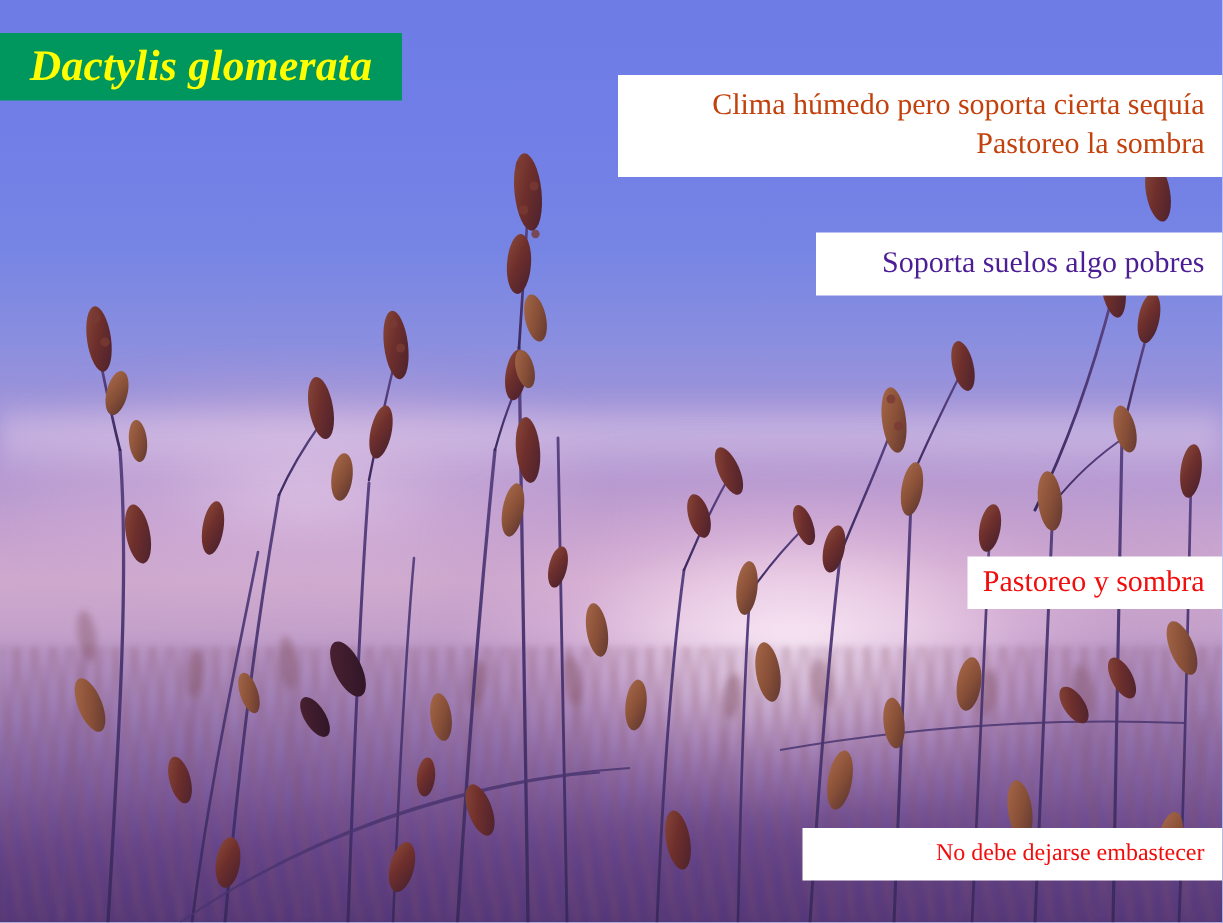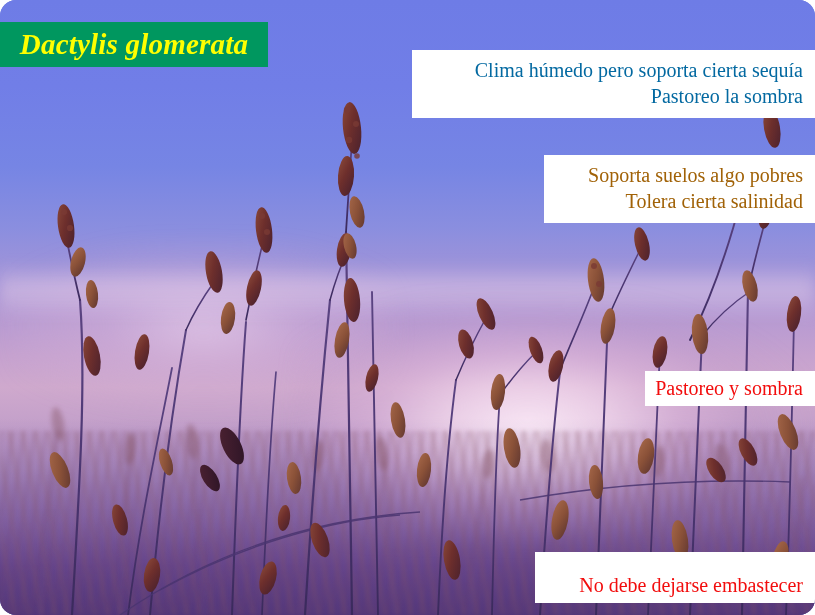--- a/index.html
+++ b/index.html
@@ -10,21 +10,20 @@
   body {
     font-family: "Liberation Serif", serif;
   }
 
   #slide {
     position: relative;
     width: 815px;
     height: 615px;
     overflow: hidden;
     background: #6f7ce0;
-    border-radius: 16px;
   }
 
   
   .photo {
     position: absolute;
     inset: 0;
     overflow: hidden;
   }
 
   
@@ -151,52 +150,52 @@
     font-family: "Liberation Serif", serif;
     box-sizing: border-box;
   }
   .callout .line { white-space: nowrap; display: block; }
 
   #callout-climate {
     left: 412px;
     top: 50px;
     width: 403px;
     padding: 7px 12px 9px 10px;
-    color: #0369a1;
+    color: #c2410c;
     font-size: 20px;
     line-height: 26px;
   }
 
   #callout-soil {
     left: 544px;
     top: 155px;
     width: 271px;
     padding: 7px 12px 9px 10px;
-    color: #a16207;
+    color: #4c1d95;
     font-size: 20px;
     line-height: 26px;
   }
 
   #callout-grazing {
     left: 645px;
     top: 371px;
     width: 170px;
     padding: 5px 12px 6px 10px;
     color: #f20d0d;
     font-size: 20px;
     line-height: 24px;
   }
 
   #callout-coarse {
     left: 535px;
     top: 552px;
     width: 280px;
-    padding: 21px 12px 6px 10px;
+    padding: 5px 12px 6px 10px;
     color: #f20d0d;
-    font-size: 20px;
+    font-size: 16px;
     line-height: 24px;
   }
 </style>
 </head>
 <body>
 
 <div id="slide">
 
   <div class="photo">
     <div class="sky"></div>
@@ -380,21 +379,20 @@
     <span class="title-text">Dactylis glomerata</span>
   </div>
 
   <div class="callout" id="callout-climate">
     <span class="line">Clima húmedo pero soporta cierta sequía</span>
     <span class="line">Pastoreo la sombra</span>
   </div>
 
   <div class="callout" id="callout-soil">
     <span class="line">Soporta suelos algo pobres</span>
-    <span class="line">Tolera cierta salinidad</span>
   </div>
 
   <div class="callout" id="callout-grazing">
     <span class="line">Pastoreo y sombra</span>
   </div>
 
   <div class="callout" id="callout-coarse">
     <span class="line">No debe dejarse embastecer</span>
   </div>
 

